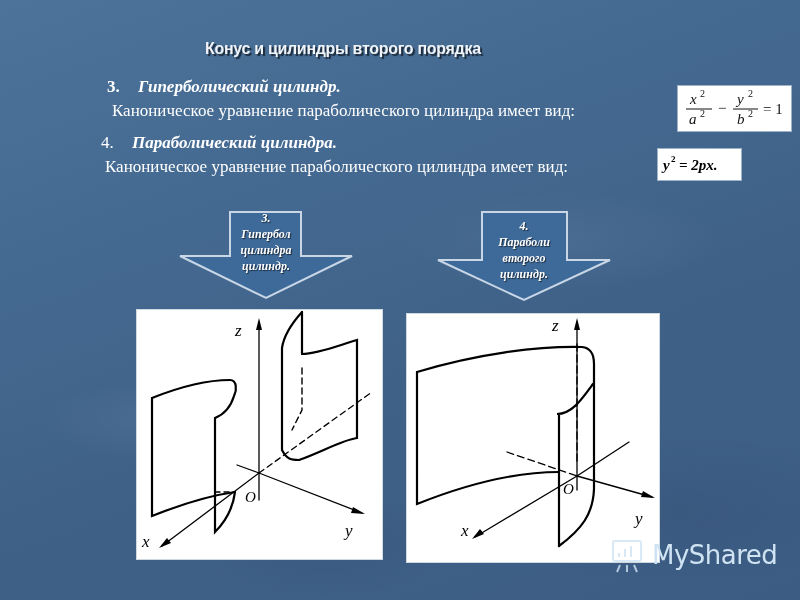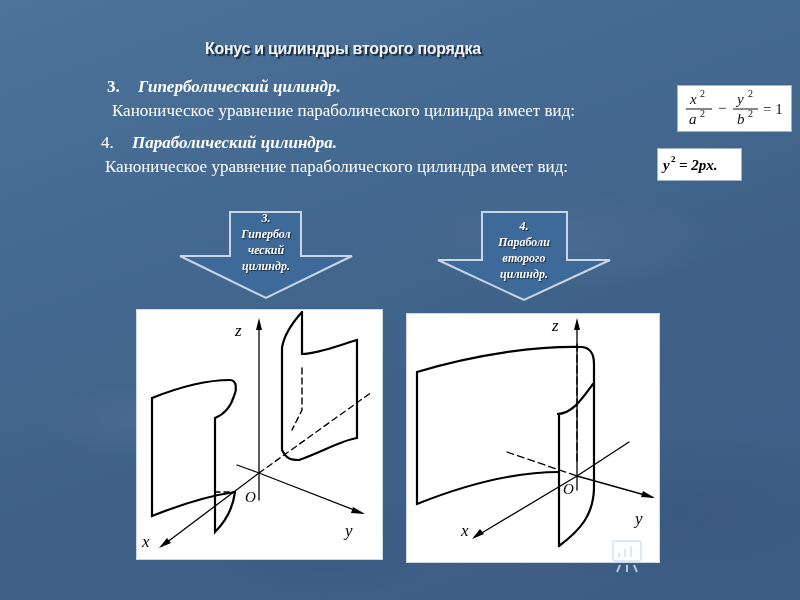--- a/index.html
+++ b/index.html
@@ -98,21 +98,21 @@
     </g>
   </svg>
 </div>
 
 <svg class="arrow" style="left:176px;top:210px" width="180" height="90">
   <polygon points="54,2 125,2 125,46 176,46 90,88 4,46 54,46" fill="#3e6a9a" stroke="#c8d6e6" stroke-width="2"></polygon>
 </svg>
 <div class="arrow-label" style="left:226px;top:210px;width:80px">
   <div>3.</div>
   <div>Гипербол</div>
-  <div>ческий</div>
+  <div>цилиндра</div>
   <div>цилиндр.</div>
 </div>
 
 <svg class="arrow" style="left:434px;top:210px" width="180" height="92">
   <polygon points="48,2 133,2 133,50 176,50 90,90 4,50 48,50" fill="#3e6a9a" stroke="#c8d6e6" stroke-width="2"></polygon>
 </svg>
 <div class="arrow-label" style="left:484px;top:218px;width:80px">
   <div>4.</div>
   <div>Параболи</div>
   <div>второго</div>
@@ -188,13 +188,14 @@
     <g stroke="#cfe3f3" stroke-width="2" fill="none" opacity="0.8">
       <rect x="5" y="6" width="28" height="20" rx="2"></rect>
       <line x1="11" y1="22" x2="11" y2="18"></line>
       <line x1="17" y1="22" x2="17" y2="14"></line>
       <line x1="23" y1="22" x2="23" y2="11"></line>
       <line x1="12" y1="30" x2="9" y2="37"></line>
       <line x1="19" y1="30" x2="19" y2="37"></line>
       <line x1="26" y1="30" x2="29" y2="37"></line>
     </g>
   </svg>
+  <span class="logo-text">MyShared</span>
 </div>
 
 </body></html>

